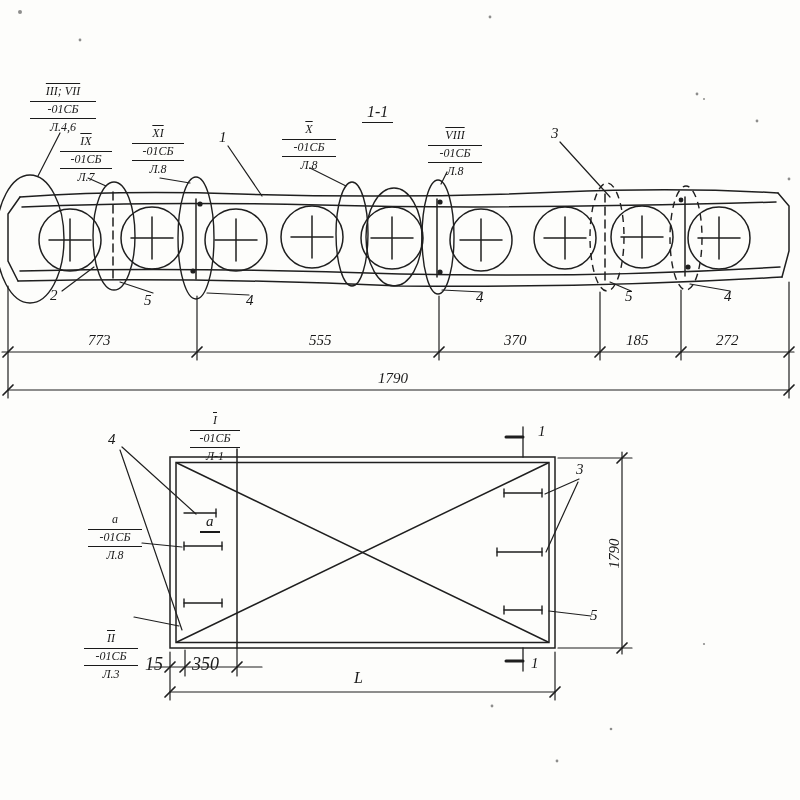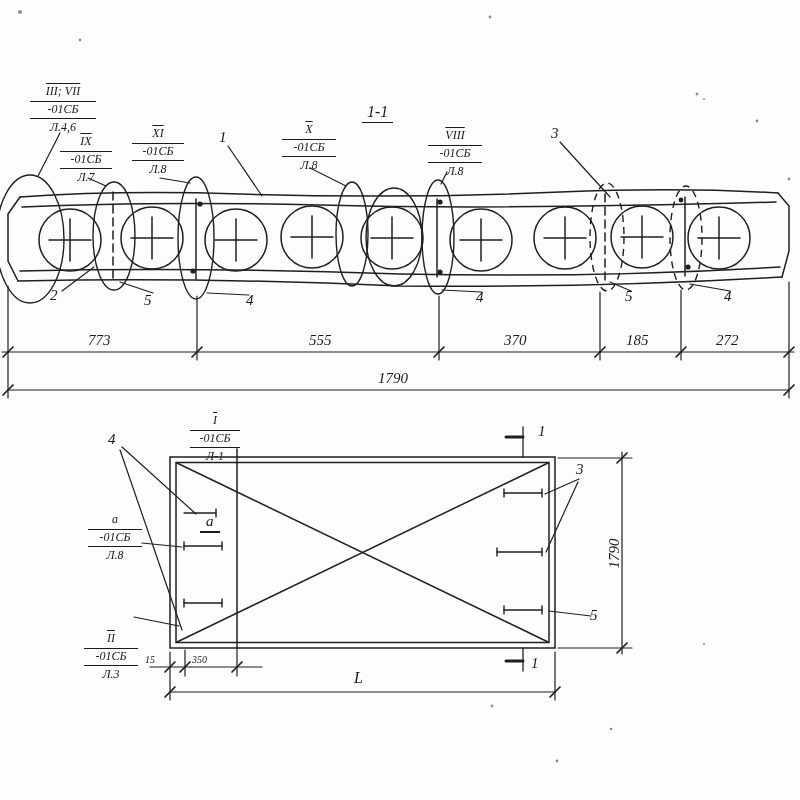--- a/index.html
+++ b/index.html
@@ -7,21 +7,21 @@
     position:relative; width:800px; height:800px;
     background:#fdfdfb; overflow:hidden;
     font-family:"Liberation Serif", serif; color:#1a1a1a;
   }
   .stage svg { position:absolute; left:0; top:0; }
   .lbl {
     position:absolute; font-style:italic; font-size:15px;
     line-height:1; white-space:nowrap;
   }
   .dim { font-size:15px; }
-  .small { font-size:10px; }
+  .small { font-size:18px; }
   .big { font-size:16px; }
   .callout {
     position:absolute; font-style:italic; font-size:12px;
     text-align:center; line-height:1.3; white-space:nowrap;
   }
   .callout .num, .callout .den {
     display:block; border-bottom:1.3px solid #1a1a1a; padding:0 3px 1px;
   }
   .callout .sheet { display:block; padding-top:1px; }
   .ovl { text-decoration:overline; }

